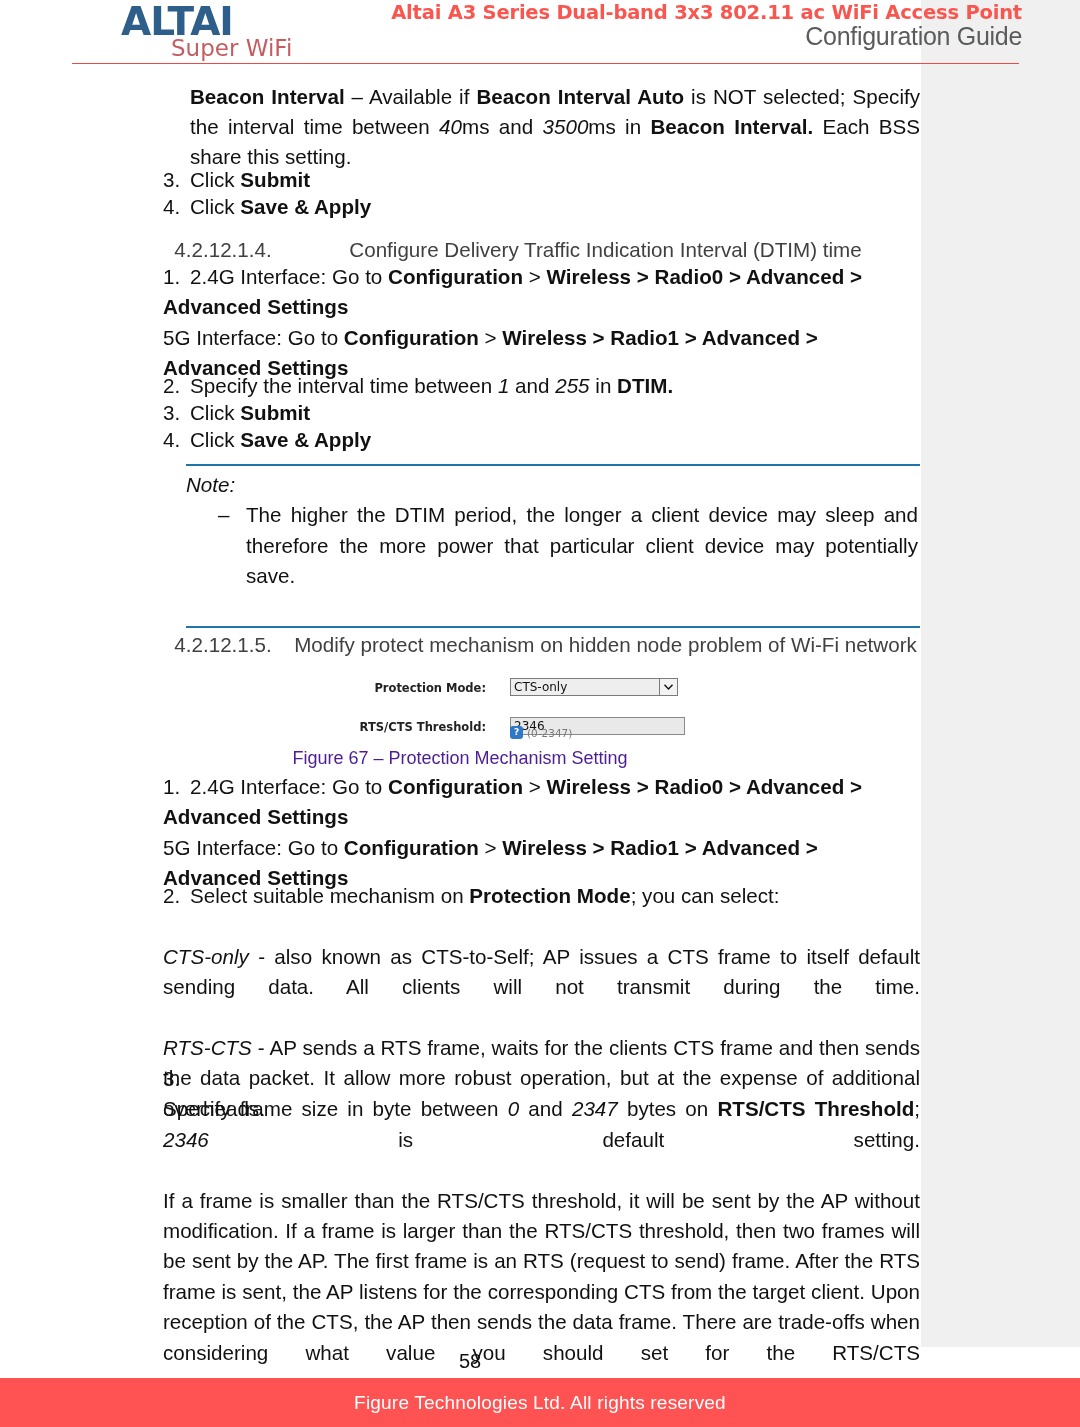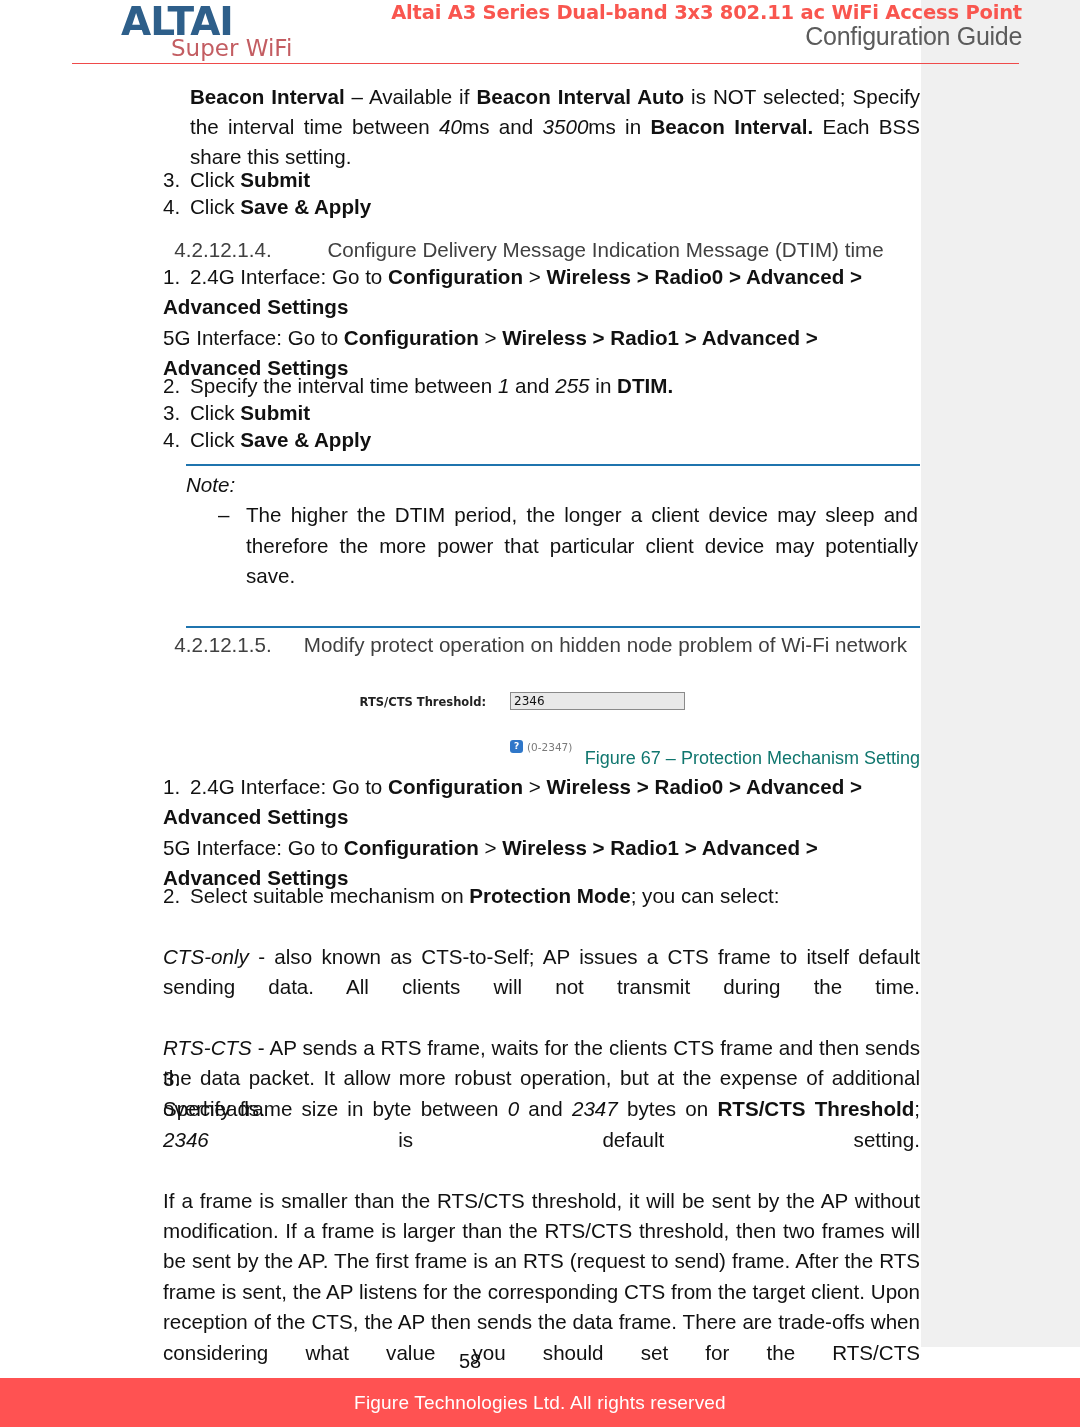--- a/index.html
+++ b/index.html
@@ -295,23 +295,23 @@
     font-size: 9px;
     line-height: 13px;
     text-align: center;
     font-weight: bold;
   }
   .fig-caption {
     position: absolute;
     left: 0;
     top: 70px;
     width: 920px;
-    text-align: right;
+    text-align: center;
     font-size: 18px;
-    color: #0f766e;
+    color: #4c1d95;
   }
 
   
   .pagenum {
     position: absolute;
     left: 0;
     top: 1378px;
     width: 920px;
     text-align: center;
     font-size: 20px;
@@ -359,21 +359,21 @@
     <span class="num">3.</span>
     <span class="body"><span>Click </span><span class="b">Submit</span></span>
   </div>
   <div class="numrow" style="top:192px;">
     <span class="num">4.</span>
     <span class="body"><span>Click </span><span class="b">Save &amp; Apply</span></span>
   </div>
 
   <div class="sec" style="top:235px;">
     <span class="secnum">4.2.12.1.4.</span>
-    <span class="sectext">Configure Delivery Message Indication Message (DTIM) time</span>
+    <span class="sectext">Configure Delivery Traffic Indication Interval (DTIM) time</span>
   </div>
 
   <div class="numrow" style="top:262px;">
     <span class="num">1.</span>
     <span class="body">
       <span><span>2.4G Interface: Go to </span><span class="b">Configuration</span><span> &gt; </span><span class="b">Wireless &gt; Radio0 &gt; Advanced &gt; Advanced Settings</span></span><br>
       <span><span>5G Interface: Go to </span><span class="b">Configuration</span><span> &gt; </span><span class="b">Wireless &gt; Radio1 &gt; Advanced &gt; Advanced Settings</span></span>
     </span>
   </div>
 
@@ -395,26 +395,39 @@
     <div class="note-rule"></div>
     <div class="note-label">Note:</div>
     <div class="note-item just">
       <span class="dash">–</span><span>The higher the DTIM period, the longer a client device may sleep and therefore the more power that particular client device may potentially save.</span>
     </div>
     <div class="note-rule-bottom"></div>
   </div>
 
   <div class="sec" style="top:630px;">
     <span class="secnum">4.2.12.1.5.</span>
-    <span class="sectext">Modify protect operation on hidden node problem of Wi-Fi network</span>
+    <span class="sectext">Modify protect mechanism on hidden node problem of Wi-Fi network</span>
   </div>
 
   <div class="figure">
     <div class="fig-form">
 
+      <div class="fig-row">
+        <div class="fig-label">Protection Mode:</div>
+        <div class="fig-field">
+          <div class="fig-select">
+            <span>CTS-only</span>
+            <span class="arrowbox">
+              <svg width="9" height="6" viewBox="0 0 9 6" aria-hidden="true">
+                  <path d="M0.5 0.8 L4.5 5 L8.5 0.8" fill="none" stroke="#111" stroke-width="1.4"></path>
+                </svg>
+            </span>
+          </div>
+        </div>
+      </div>
 
       <div class="fig-row" style="margin-top:14px;">
         <div class="fig-label">RTS/CTS Threshold:</div>
         <div class="fig-field">
           <div class="fig-input">2346</div>
         </div>
       </div>
 
       <div class="fig-hint">
         <span class="help-icon">?</span>

